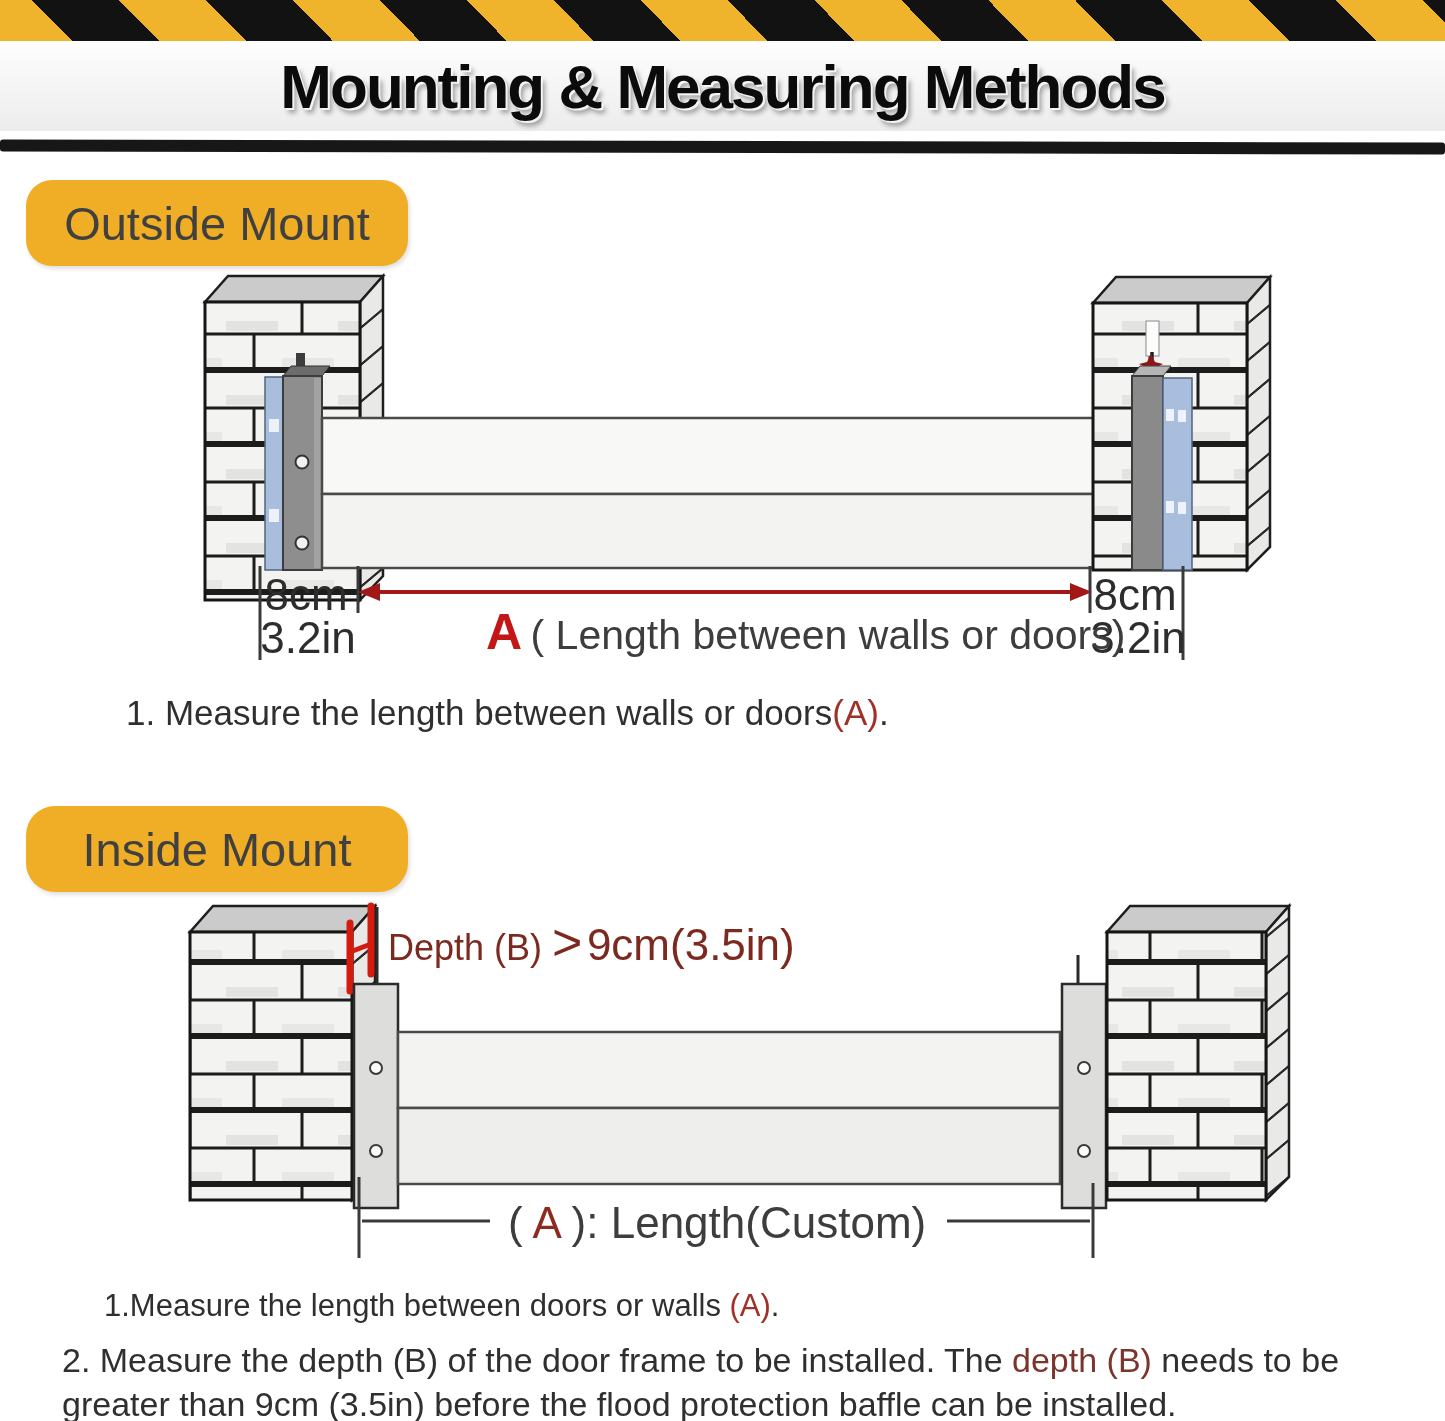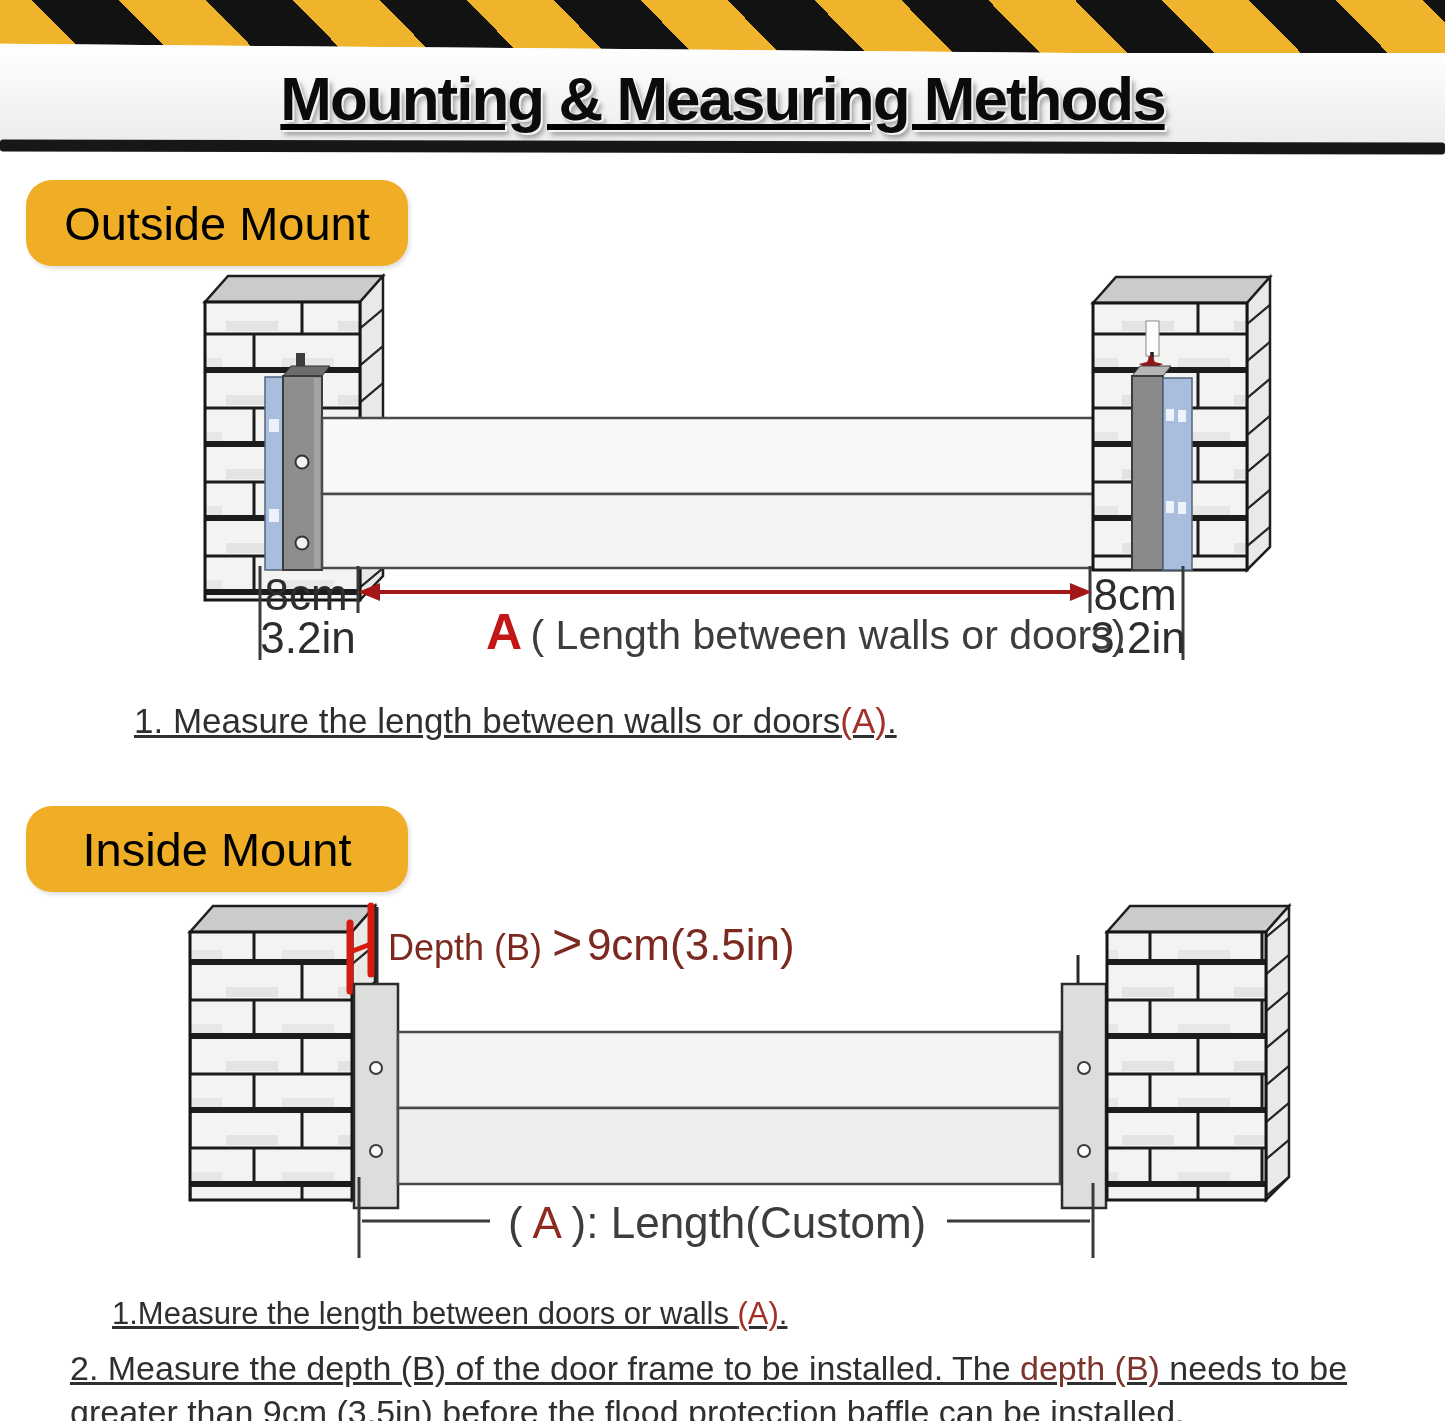--- a/index.html
+++ b/index.html
@@ -4,44 +4,44 @@
 <style>
   html,body{margin:0;padding:0;background:#fff;}
   #canvas{position:relative;width:1445px;height:1421px;overflow:hidden;
           font-family:"Liberation Sans", sans-serif;background:#fff;}
 
   
   .hazard{position:absolute;top:-10px;left:-12px;width:1475px;height:60px;
           transform:rotate(0.5deg);
           background:repeating-linear-gradient(45deg,#efb32c 0 62px,#121212 62px 124px);
           border-bottom:4px solid #fdfdfd;}
-  .title-band{position:absolute;top:53px;left:0;width:1445px;height:90px;
+  .title-band{position:absolute;top:41px;left:0;width:1445px;height:90px;
           background:linear-gradient(#fefefe,#ececec);
-          display:flex;align-items:center;justify-content:center;text-decoration:underline;}
+          display:flex;align-items:center;justify-content:center;}
   .title-band h1{margin:0;font-size:62px;font-weight:bold;letter-spacing:-2px;color:#0b0b0b;
           text-shadow:2px 2px 0 rgba(255,255,255,.85), 4px 5px 5px rgba(0,0,0,.35);}
   .title-underline{position:absolute;top:141px;left:0;width:1445px;height:12px;
           background:#171717;border-radius:3px;transform:rotate(0.12deg);}
 
   
   .badge{position:absolute;left:26px;width:382px;height:86px;background:#f0ae27;
          border-radius:26px;display:flex;align-items:center;justify-content:center;
-         font-size:47px;color:#000000;box-shadow:2px 3px 4px rgba(0,0,0,.12);}
+         font-size:47px;color:#404040;box-shadow:2px 3px 4px rgba(0,0,0,.12);}
   .badge.outside{top:180px;}
-  .badge.inside{top:806px;}
+  .badge.inside{top:806px;border-radius:29px;}
 
   
   svg{position:absolute;top:0;left:0;}
   .dimtick{stroke:#3a3a3a;stroke-width:3;}
   .dimtext{font-size:44px;fill:#2d2d2d;}
   .redarrow{stroke:#a21717;stroke-width:4;}
 
   
   .steps{position:absolute;color:#2f2f2f;}
-  .steps p{margin:16px;text-decoration:underline;}
+  .steps p{margin:8px;}
   .steps-top{left:118px;top:681px;font-size:35px;line-height:48px;}
   .step-b1{left:96px;top:1280px;font-size:31px;}
   .step-b2{left:54px;top:1330px;width:1340px;font-size:34px;line-height:44px;text-align:left;}
   .hl-a{color:#a33028;}
   .hl-m{color:#7c352c;}
 </style>
 </head>
 <body>
 
 <div id="canvas">

